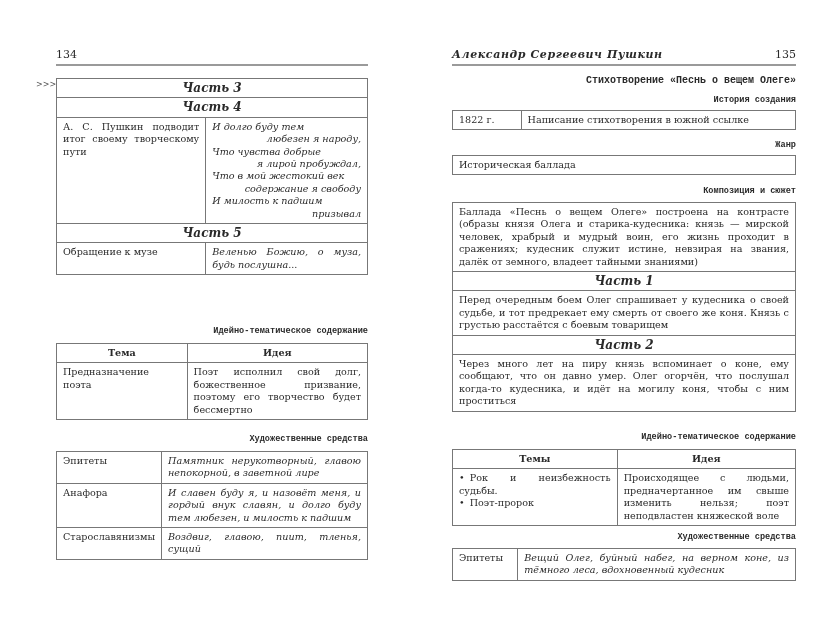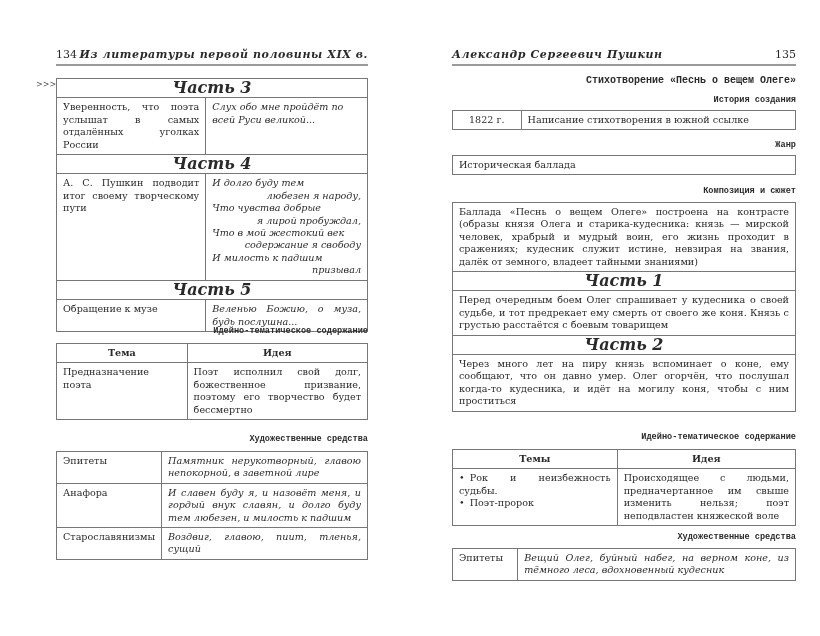--- a/index.html
+++ b/index.html
@@ -13,56 +13,51 @@
   .run-head .num { position:absolute; top:2px; font-weight:normal; }
   .run-head .title { position:absolute; top:2px; font-style:italic; letter-spacing:0.6px; }
   .left .run-head .num { left:0; }
   .left .run-head .title { right:0; }
   .right .run-head .num { right:0; }
   .right .run-head .title { left:0; }
   .marker { position:absolute; left:36px; top:80px; font-size:8px; color:#555;
             font-family:"DejaVu Sans", sans-serif; }
   table { border-collapse:collapse; width:100%; font-size:9.6px; line-height:12.4px; }
   td, th { border:1px solid #777; padding:3px 6px 3px 6px; vertical-align:top; }
-  .part td { text-align:center; font-style:italic; font-weight:bold; padding:3px 6px; font-size:16px; }
+  .part td { text-align:center; font-style:italic; font-weight:bold; padding:3px 6px; font-size:12px; }
   .it { font-style:italic; }
   .just { text-align:justify; }
   th { font-weight:bold; text-align:center;margin-left:29px; }
   .sec { font-family:Liberation Mono, monospace; font-weight:bold; font-size:8.6px;
          text-align:right; }
   .sec.big { font-size:10px; }
   .blk { position:absolute; left:0; right:0; }
   .verse div { white-space:nowrap; }
   .verse .r { text-align:right; }
   ul.b { margin:0; padding:0; list-style:none; }
   ul.b li:before { content:"\2022"; margin-right:5px; }
 </style>
 </head>
 <body>
 
 <div class="page left">
   <div class="run-head">
     <span class="num">134</span>
-    <span class="title">Из литературы первой половины XIX в.</span>
   </div>
 
   <div class="blk" style="top:78px;">
     <table>
       <colgroup>
           <col style="width:48%">
           <col style="width:52%">
         </colgroup>
       <tbody>
           <tr class="part">
             <td colspan="2">Часть 3</td>
           </tr>
-      <tr>
-        <td class="just">Уверенность, что поэта услышат в самых отдалённых уголках России</td>
-        <td class="it">Слух обо мне пройдёт по всей Руси великой...</td>
-      </tr>
       <tr class="part">
             <td colspan="2">Часть 4</td>
           </tr>
       <tr>
         <td class="just">А. С. Пушкин подводит итог своему творческому пути</td>
         <td class="it verse">
           <div>И долго буду тем</div>
           <div class="r">любезен я народу,</div>
           <div>Что чувства добрые</div>
           <div class="r">я лирой пробуждал,</div>
@@ -138,21 +133,21 @@
   <div class="blk sec big" style="top:75px;">Стихотворение «Песнь о вещем Олеге»</div>
   <div class="blk sec" style="top:95px;">История создания</div>
   <div class="blk" style="top:110px;">
     <table>
       <colgroup>
           <col style="width:20%">
           <col style="width:80%">
         </colgroup>
       <tbody>
           <tr>
-        <td style="text-align:center">1822 г.</td>
+        <td style="">1822 г.</td>
         <td>Написание стихотворения в южной ссылке</td>
       </tr>
     </tbody>
       </table>
   </div>
 
   <div class="blk sec" style="top:140px;">Жанр</div>
   <div class="blk" style="top:155px;">
     <table>
       <tbody>

